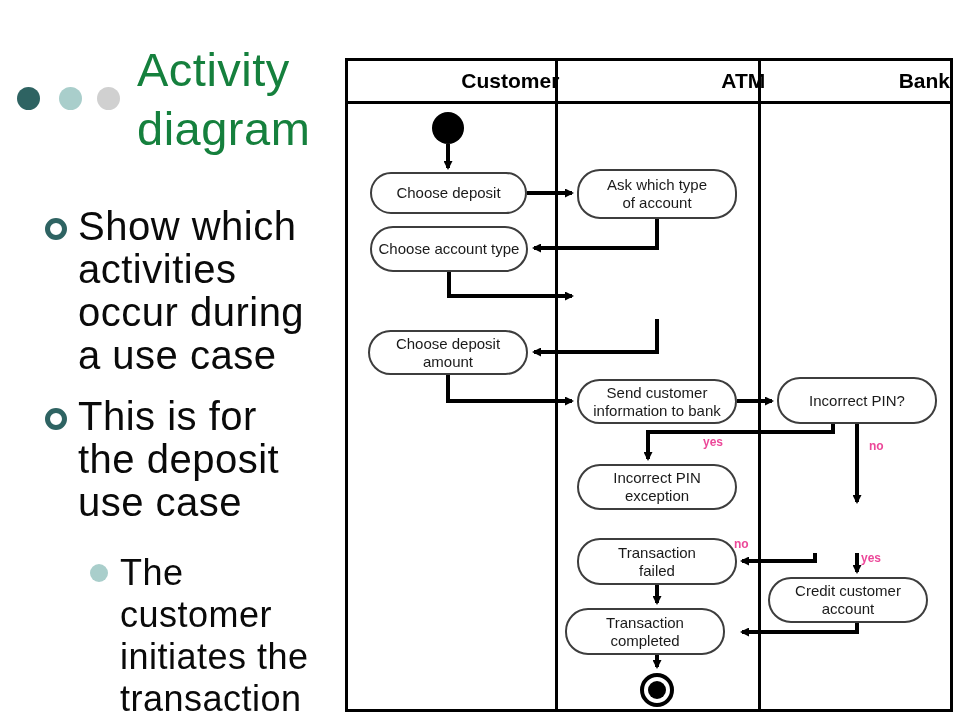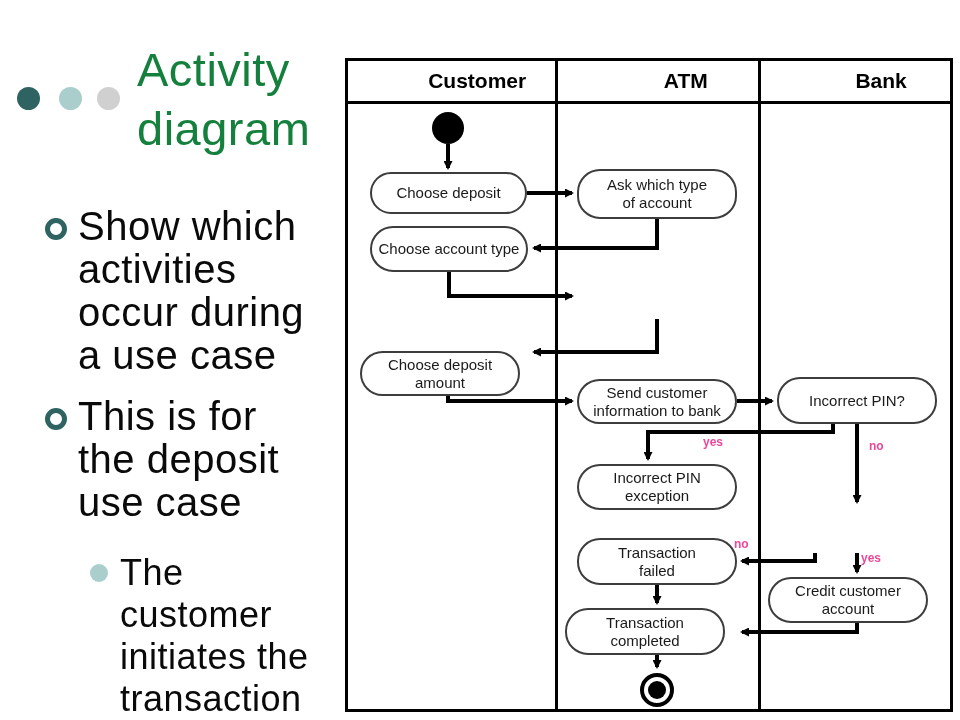--- a/index.html
+++ b/index.html
@@ -39,35 +39,35 @@
   .uml {
     position: absolute; left: 345px; top: 58px; width: 608px; height: 654px;
     border: 3px solid #000; background: #fff; box-sizing: border-box;
   }
   .uml-inner { position: absolute; left: 0; top: 0; width: 602px; height: 648px; }
   .lane-divider { position: absolute; top: 0; bottom: 0; width: 3px; background: var(--line-black, #000); }
   .divider-1 { left: 207px; }
   .divider-2 { left: 410px; }
   .lane-header { position: absolute; left: 0; top: 0; width: 602px; height: 40px;
     border-bottom: 3px solid #000; display: flex; }
-  .lane-title { font-weight: bold; font-size: 21px; line-height: 40px; text-align: center; color: #000; padding-left: 47px; }
+  .lane-title { font-weight: bold; font-size: 21px; line-height: 40px; text-align: right; color: #000; padding-left: 47px; }
   .lt-1 { width: 210px; } .lt-2 { width: 203px; } .lt-3 { width: 176px; }
 
   .edges { position: absolute; left: 0; top: 0; }
 
   .node {
     position: absolute; display: flex; align-items: center; justify-content: center;
     text-align: center; background: #fff; border: 2px solid #3d3d3d; border-radius: 23px;
     font-size: 15px; line-height: 18px; color: #1a1a1a; box-sizing: border-box; padding: 2px 6px;
   }
   .n-choose-deposit        { left: 22px;  top: 111px; width: 157px; height: 42px; }
   .n-ask-type              { left: 229px; top: 108px; width: 160px; height: 50px; padding: 2px 22px; }
   .n-choose-account-type   { left: 22px;  top: 165px; width: 158px; height: 46px; }
   .n-ask-deposit-amount    { left: 229px; top: 213px; width: 159px; height: 45px; }
-  .n-choose-deposit-amount { left: 12px;  top: 269px; width: 160px; height: 45px; margin-top: 21px; }
+  .n-choose-deposit-amount { left: 20px;  top: 269px; width: 160px; height: 45px; }
   .n-send-info             { left: 229px; top: 318px; width: 160px; height: 45px; }
   .n-incorrect-pin         { left: 429px; top: 316px; width: 160px; height: 47px; }
   .n-pin-exception         { left: 229px; top: 403px; width: 160px; height: 46px; }
   .n-approve               { left: 420px; top: 446px; width: 160px; height: 46px; padding: 2px 16px; }
   .n-failed                { left: 229px; top: 477px; width: 160px; height: 47px; padding: 2px 25px; }
   .n-credit                { left: 420px; top: 516px; width: 160px; height: 46px; padding: 2px 16px; }
   .n-completed             { left: 217px; top: 547px; width: 160px; height: 47px; padding: 2px 25px; }
 
   .start-node { position: absolute; left: 84px; top: 51px; width: 32px; height: 32px;
     background: #000; border-radius: 50%; }

